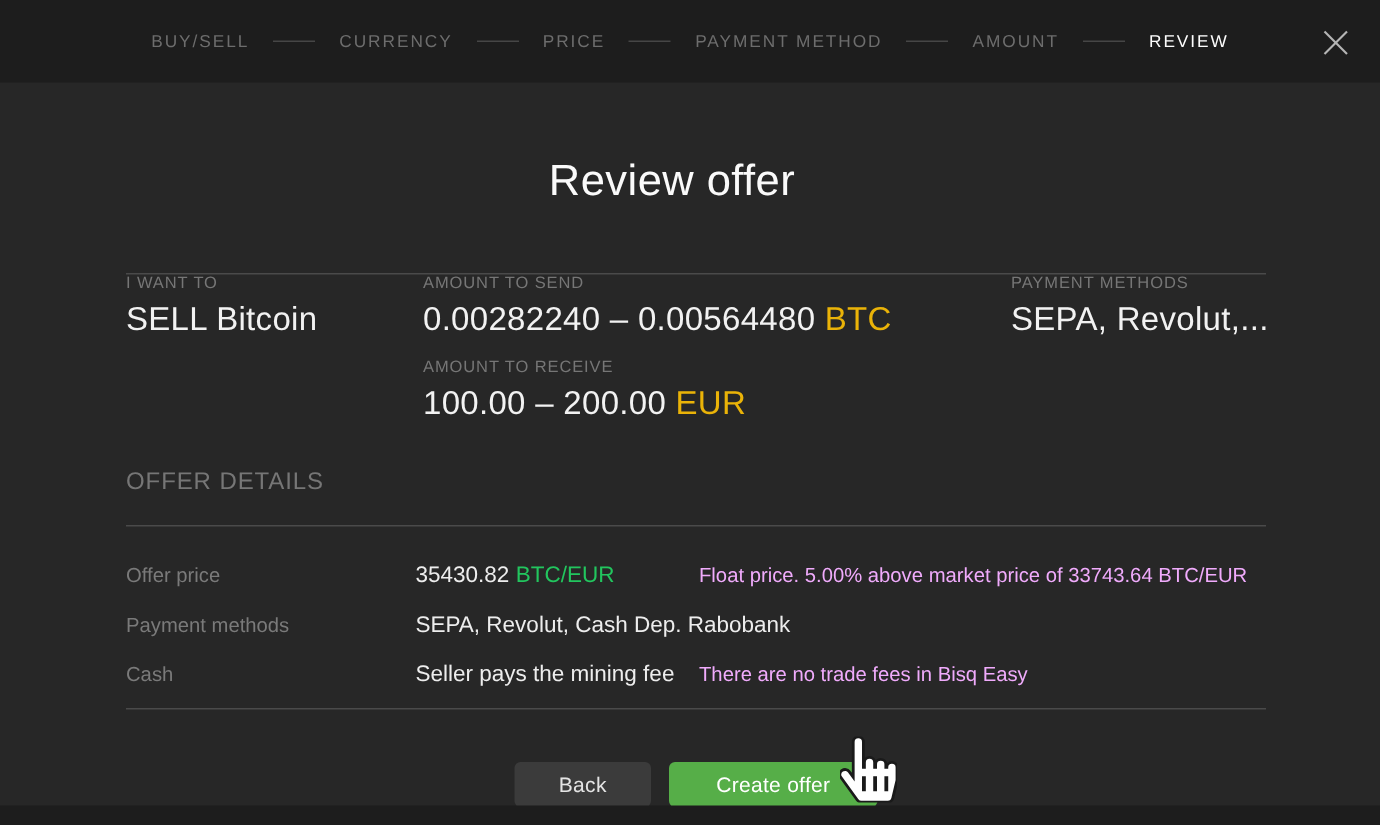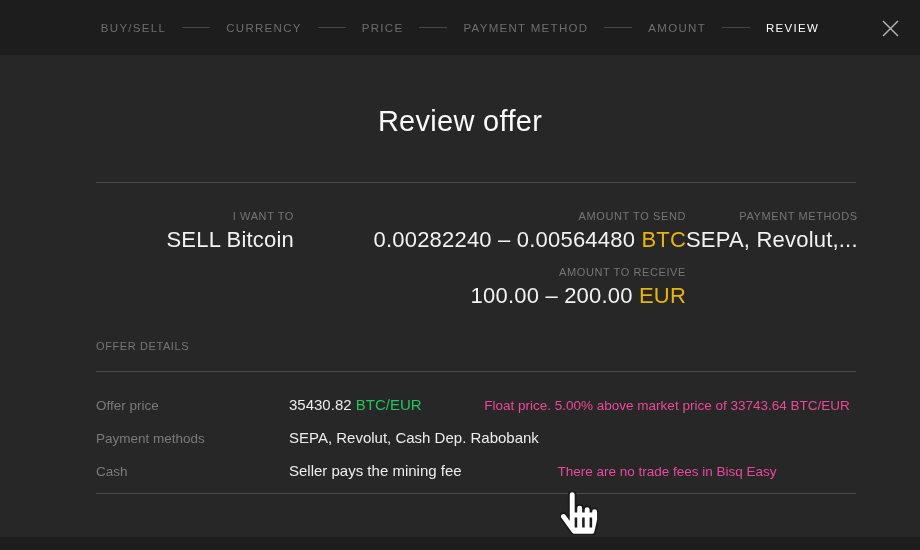--- a/index.html
+++ b/index.html
@@ -25,55 +25,55 @@
   }
   .step-label.active { color:#fdfdfd; }
   .step-dash { width:28px; height:1px; background:#464646; }
 
   .close-btn {
     position:absolute; top:16px; right:18px; width:24px; height:24px;
     display:flex; align-items:center; justify-content:center; cursor:pointer;
   }
 
   
-  .content { position:absolute; top:55px; left:16px; width:888px; height:482px; }
+  .content { position:absolute; top:55px; left:4px; width:888px; height:482px; }
   .page-title {
     margin-top:50px; text-align:center;
     font-size:29px; font-weight:400; color:#fafafa; letter-spacing:0.3px;
   }
   .inner { margin:0 80px; width:760px; }
 
   .summary {
-    margin-top:44px; border-top:1px solid #4a4a4a; padding-top:27px;
-    display:grid; grid-template-columns:198px 392px 1fr;text-align:right;
+    margin-top:44px; border-top:1px solid #4a4a4a; padding-top:0;
+    display:grid; grid-template-columns:198px 392px 1fr;
   }
   .small-label {
     font-size:11px; letter-spacing:0.6px; color:#767676; margin-bottom:5px;
     white-space:nowrap;
   }
   .big-value {
     font-size:22px; color:#f2f2f2; font-weight:400; letter-spacing:0.2px;
     white-space:nowrap;
   }
   .big-value .unit { color:#eab308; }
   .summary-group + .summary-group { margin-top:13px; }
 
   .details-heading {
     margin-top:31px;
-    font-size:11px; letter-spacing:0.6px; color:#767676;
+    font-size:16px; letter-spacing:0.6px; color:#767676;
   }
   .details-table { margin-top:19px; border-top:1px solid #4a4a4a; padding-top:16px; }
   .detail-row {
     display:grid; grid-template-columns:193px 189px 1fr;
     align-items:baseline; padding:8px 0;
   }
   .detail-label { font-size:13.5px; color:#7a7a7a; }
   .detail-value { font-size:15px; color:#ededed; font-weight:500; white-space:nowrap; }
   .detail-value .unit { color:#22c55e; font-weight:400; }
-  .detail-note { font-size:13.5px; color:#ec4899; white-space:nowrap;text-align:center; }
+  .detail-note { font-size:13.5px; color:#f0abfc; white-space:nowrap; }
   .details-bottom-line { border-bottom:1px solid #4a4a4a; margin-top:6px; }
 
   
   .actions {
     margin-top:35px; display:flex; justify-content:center; gap:12px;
   }
   .btn {
     border:none; border-radius:4px; font-size:14px;
     font-family:"Liberation Sans", sans-serif;
     height:30px; cursor:pointer; letter-spacing:0.2px;
@@ -161,20 +161,24 @@
 
       <div class="detail-row">
         <div class="detail-label">Cash</div>
         <div class="detail-value">Seller pays the mining fee</div>
         <div class="detail-note">There are no trade fees in Bisq Easy</div>
       </div>
 
       <div class="details-bottom-line"></div>
     </div>
 
+    <div class="actions">
+      <button class="btn btn-back">Back</button>
+      <button class="btn btn-create">Create offer</button>
+    </div>
   </div>
 </div>
 
 <div class="bottom-strip"></div>
 
 <div class="cursor-overlay">
   <svg width="38" height="44" viewBox="0 0 448 512">
     <path fill="#ffffff" stroke="#1a1a1a" stroke-width="22" d="M448 240v96c0 3.084-.356 6.159-1.063 9.162l-32 136C410.686 499.23 394.562 512 376 512H168a40.004 40.004 0 0 1-32.35-16.473l-127.997-176c-12.993-17.866-9.043-42.883 8.822-55.876 17.867-12.994 42.884-9.043 55.877 8.823L104 315.992V40c0-22.091 17.908-40 40-40s40 17.909 40 40v200h8v-40c0-22.091 17.908-40 40-40s40 17.909 40 40v40h8v-24c0-22.091 17.908-40 40-40s40 17.909 40 40v24h8c0-22.091 17.908-40 40-40s40 17.909 40 40zm-256 80h-8v96h8v-96zm88 0h-8v96h8v-96zm88 0h-8v96h8v-96z"></path>
   </svg>
 </div>

